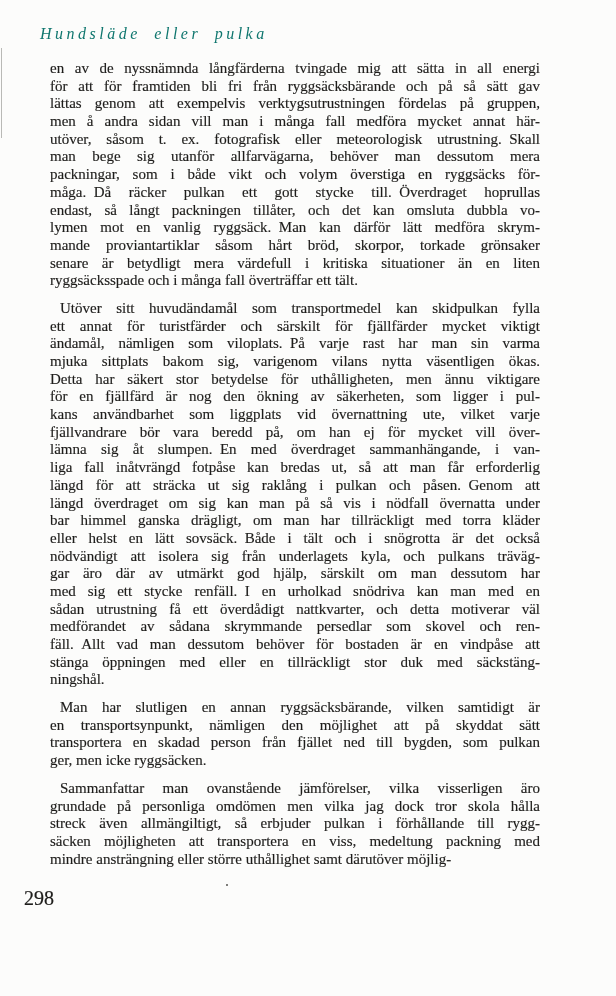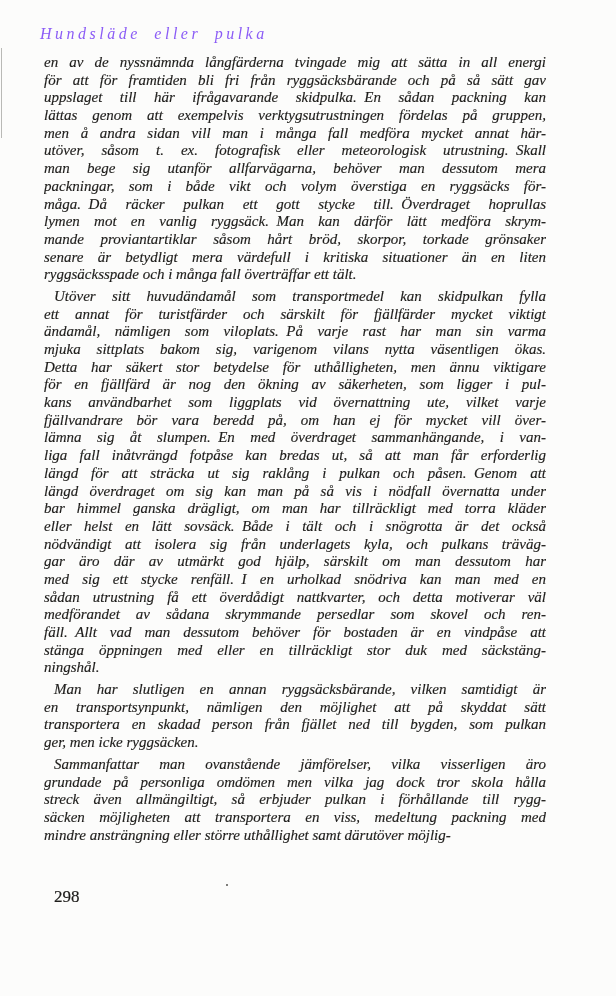--- a/index.html
+++ b/index.html
@@ -17,54 +17,53 @@
     overflow: hidden;
   }
   .running-header {
     position: absolute;
     left: 40px;
     top: 25px;
     font-style: italic;
     font-size: 16px;
     letter-spacing: 3.5px;
     word-spacing: 6px;
-    color: #8b5cf6;
+    color: #0f766e;
     white-space: nowrap;
   }
   .body-text {
     position: absolute;
     left: 40px;
     top: 50px;
     width: 510px;
   }
   .paragraph {
-    margin: 4px;
+    margin: 10px;
     padding: 0;
-    font-style: italic;
   }
   .line {
     font-size: 15px;
     line-height: 17.7px;
     height: 17.7px;
     overflow: hidden;
     text-align: justify;
     text-align-last: justify;
     -webkit-text-stroke: 0.15px #1e1d1b;
   }
   .line.last {
     text-align-last: left;
   }
   .line.indent {
     text-indent: 10px;
   }
   .page-number {
     position: absolute;
-    left: 54px;
+    left: 24px;
     top: 887px;
-    font-size: 17px;
+    font-size: 20px;
     -webkit-text-stroke: 0.2px #1e1d1b;
   }
   .scan-edge-line {
     position: absolute;
     left: 1px;
     top: 48px;
     width: 1px;
     height: 90px;
     background: #b9b9b6;
   }
@@ -81,27 +80,27 @@
 </head>
 <body>
 
 <div class="page">
   <div class="scan-edge-line"></div>
   <div class="running-header">Hundsläde eller pulka</div>
   <div class="body-text" id="body-text">
       <div class="paragraph">
         <div class="line">en av de nyssnämnda långfärderna tvingade mig att sätta in all energi</div>
         <div class="line">för att för framtiden bli fri från ryggsäcksbärande och på så sätt gav</div>
-        <div class="line">uppslaget till här ifrågavarande skidpulka. En sådan packning kan</div>
         <div class="line">lättas genom att exempelvis verktygsutrustningen fördelas på gruppen,</div>
         <div class="line">men å andra sidan vill man i många fall medföra mycket annat här-</div>
         <div class="line">utöver, såsom t. ex. fotografisk eller meteorologisk utrustning. Skall</div>
         <div class="line">man bege sig utanför allfarvägarna, behöver man dessutom mera</div>
         <div class="line">packningar, som i både vikt och volym överstiga en ryggsäcks för-</div>
         <div class="line">måga. Då räcker pulkan ett gott stycke till. Överdraget hoprullas</div>
+        <div class="line">endast, så långt packningen tillåter, och det kan omsluta dubbla vo-</div>
         <div class="line">lymen mot en vanlig ryggsäck. Man kan därför lätt medföra skrym-</div>
         <div class="line">mande proviantartiklar såsom hårt bröd, skorpor, torkade grönsaker</div>
         <div class="line">senare är betydligt mera värdefull i kritiska situationer än en liten</div>
         <div class="line last">ryggsäcksspade och i många fall överträffar ett tält.</div>
       </div>
       <div class="paragraph">
         <div class="line indent">Utöver sitt huvudändamål som transportmedel kan skidpulkan fylla</div>
         <div class="line">ett annat för turistfärder och särskilt för fjällfärder mycket viktigt</div>
         <div class="line">ändamål, nämligen som viloplats. På varje rast har man sin varma</div>
         <div class="line">mjuka sittplats bakom sig, varigenom vilans nytta väsentligen ökas.</div>

